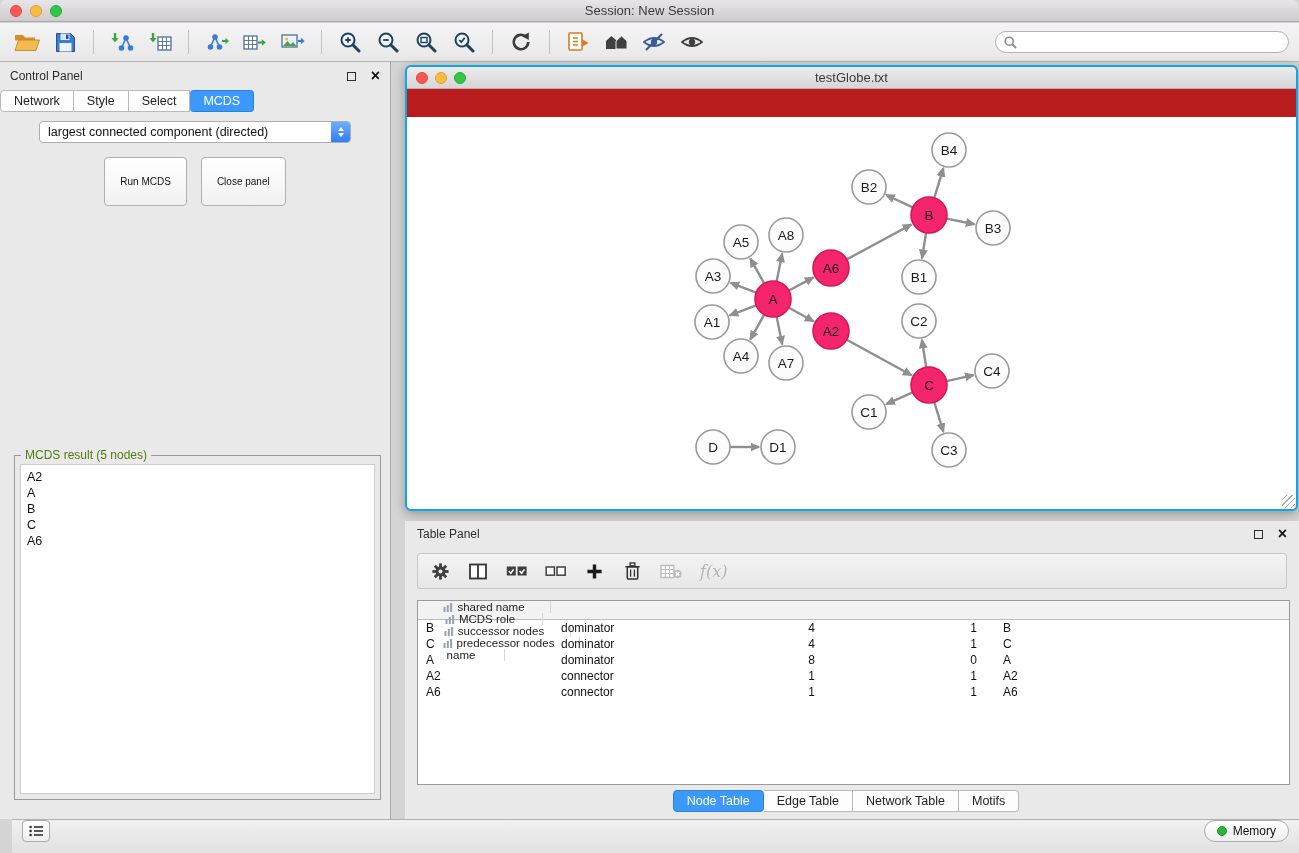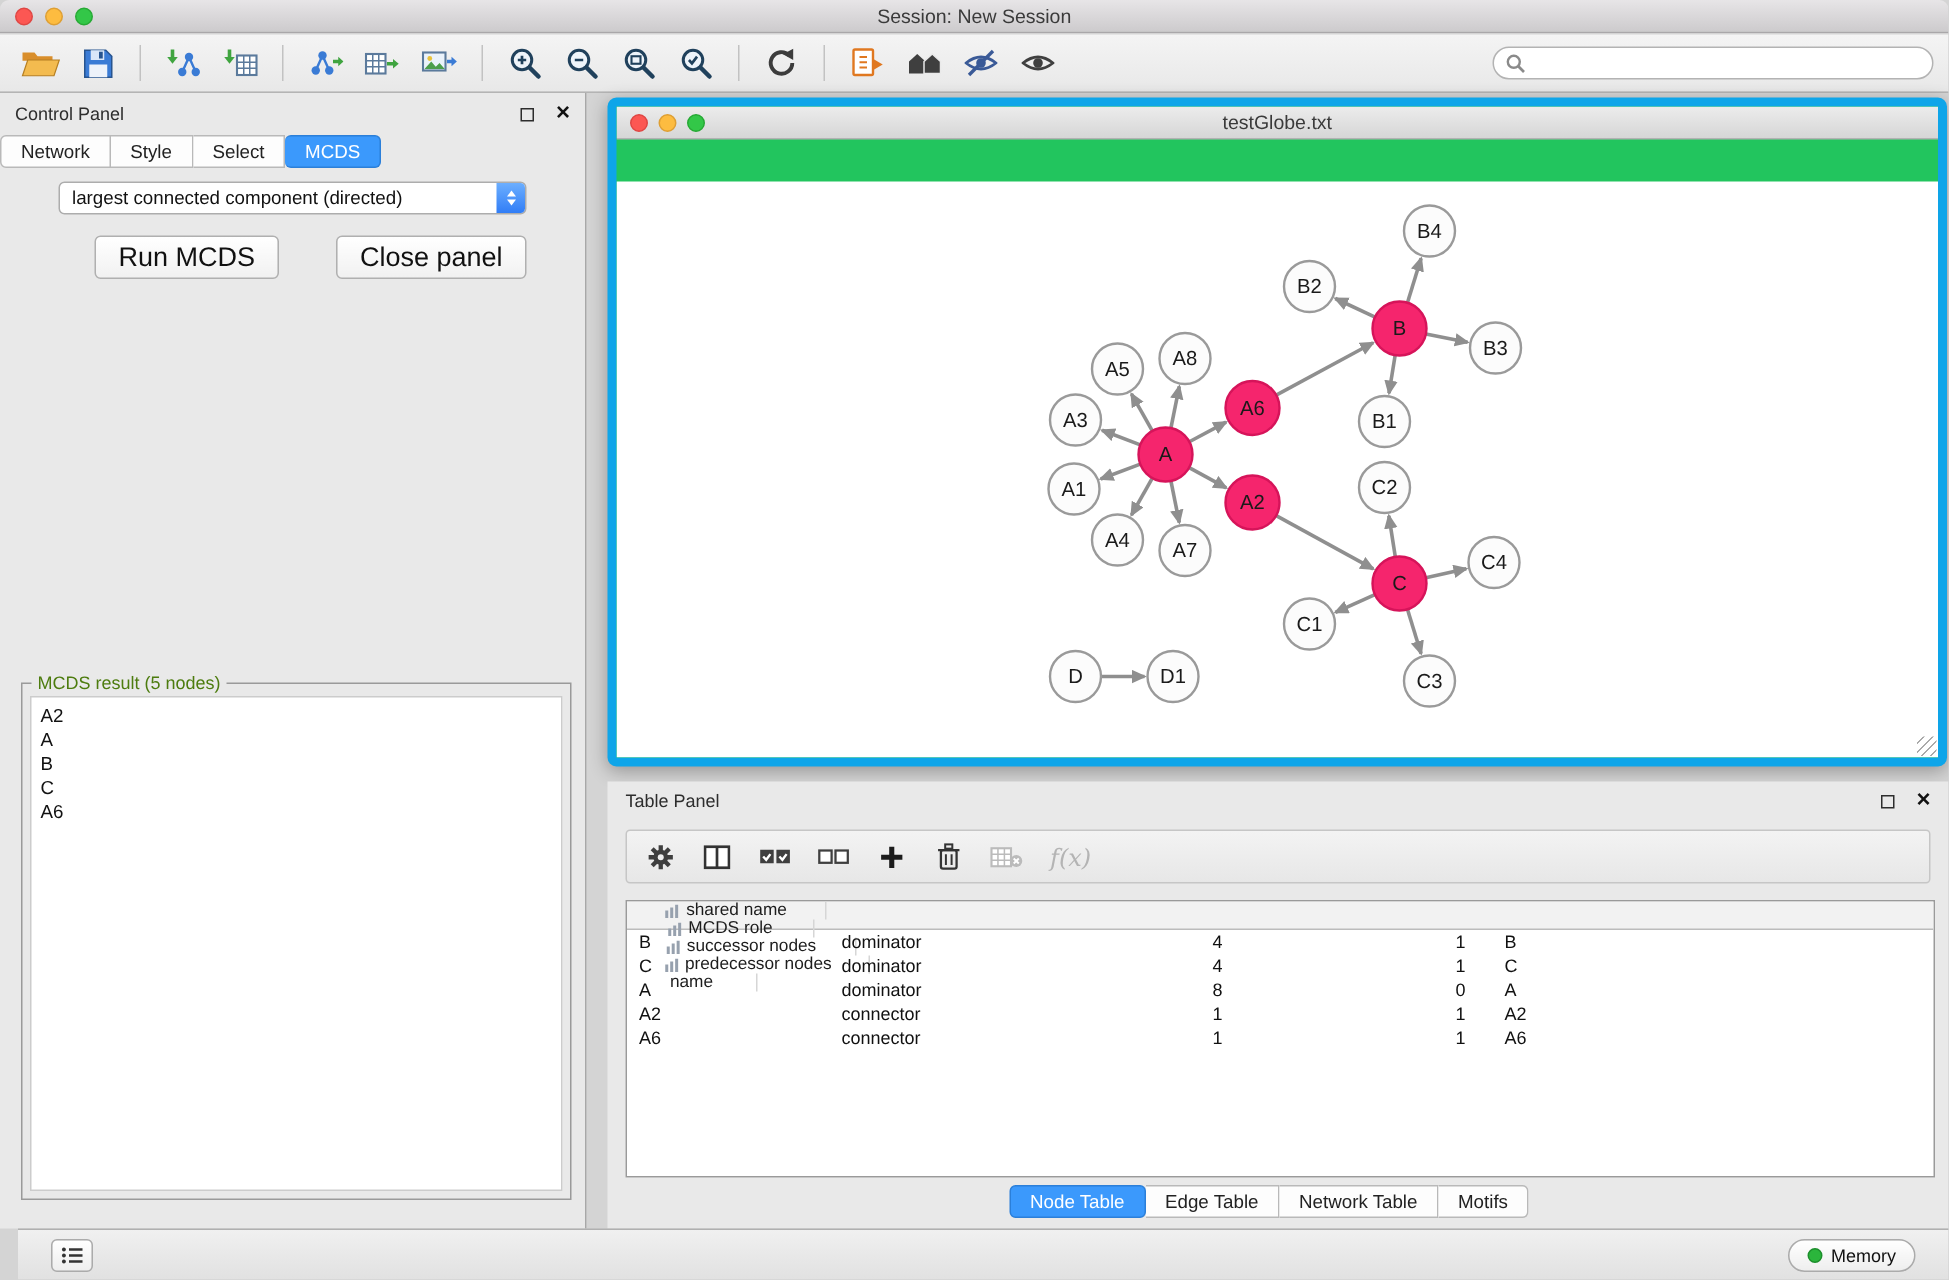--- a/index.html
+++ b/index.html
@@ -38,29 +38,29 @@
   .seg.first{border-left:1px solid #b9b9b9;border-radius:4px 0 0 4px;}
   .seg.last{border-radius:0 4px 4px 0;}
   .seg.active{background:#3B99FC;border-color:#2b7fd9;color:#fff;border-radius:4px;}
   .opt-label{text-align:center;font-size:12.5px;color:#1c1c1c;margin-top:22px;}
   .dropdown{margin:9px auto 0;width:312px;height:22px;background:#fff;border:1px solid #adadad;border-radius:4px;display:flex;align-items:center;overflow:hidden;}
   .dd-value{flex:1;font-size:12.5px;padding-left:8px;color:#111;white-space:nowrap;overflow:hidden;}
   .dd-stepper{width:19px;height:22px;background:linear-gradient(#6FB1FF,#2E7BF6);display:flex;flex-direction:column;align-items:center;justify-content:center;gap:2px;}
   .dd-up{width:0;height:0;border-left:3.5px solid transparent;border-right:3.5px solid transparent;border-bottom:4px solid #fff;}
   .dd-down{width:0;height:0;border-left:3.5px solid transparent;border-right:3.5px solid transparent;border-top:4px solid #fff;}
   .cp-buttons{display:flex;justify-content:center;gap:14px;margin-top:14px;}
-  .btn{font-size:18px;padding:3px 15px;background:linear-gradient(#ffffff,#f1f1f1);border:1px solid #b0b0b0;border-radius:4px;color:#111;margin-left:24px;}
+  .btn{font-size:10px;padding:18px 15px;background:linear-gradient(#ffffff,#f1f1f1);border:1px solid #b0b0b0;border-radius:4px;color:#111;}
   .result-box{position:absolute;left:14px;right:9px;top:393px;bottom:19px;border:1px solid #9a9a9a;}
   .result-legend{position:absolute;top:-8px;left:6px;background:#e9e9e9;padding:0 4px;font-size:12px;color:#4d7c0f;}
   .result-inner{position:absolute;left:5px;right:5px;top:8px;bottom:5px;background:#fff;border:1px solid #cccccc;padding:4px 6px;overflow:auto;}
   .result-item{font-size:12.5px;line-height:16px;color:#111;}
 
   
-  .net-window{position:absolute;left:405px;top:65px;width:893px;height:446px;border:6px solid #0ea5e9;
-    border-radius:6px;box-shadow:0 3px 12px rgba(0,0,0,.30);overflow:hidden;background:#22c55e;}
+  .net-window{position:absolute;left:405px;top:65px;width:893px;height:446px;border:2px solid #0ea5e9;
+    border-radius:6px;box-shadow:0 3px 12px rgba(0,0,0,.30);overflow:hidden;background:#b91c1c;}
   .nw-titlebar{height:22px;background:linear-gradient(#ececec,#d6d6d6);border-bottom:1px solid #b2b2b2;
     display:flex;align-items:center;justify-content:center;position:relative;}
   .nw-traffic{position:absolute;left:9px;top:5px;display:flex;gap:7px;}
   .nw-title{font-size:13px;color:#3a3a3a;}
   .nw-canvas{position:absolute;top:22px;left:0;right:0;bottom:0;background:#fff;margin-top:28px;}
   .nw-canvas svg{font-family:"Liberation Sans",sans-serif;}
   .resize-grip{position:absolute;right:1px;bottom:1px;width:13px;height:13px;
     background:repeating-linear-gradient(135deg,transparent 0 3px,#aaa 3px 4px);}
 
   
@@ -78,21 +78,21 @@
   .trow{display:flex;height:16px;align-items:stretch;}
   .tcell{font-size:12px;color:#111;display:flex;align-items:center;}
   .tcell.c0{padding-left:8px}
   .tcell.c1{padding-left:10px}
   .tcell.c2,.tcell.c3{justify-content:flex-end;padding-right:14px}
   .tcell.c4{padding-left:12px}
   .bottom-tabs{position:absolute;bottom:7px;left:0;right:12px;display:flex;justify-content:center;align-items:flex-end;}
 
   
   .statusbar{position:absolute;left:12px;right:0;bottom:0;height:34px;background:linear-gradient(#f0f0f0,#e1e1e1);
-    border-top:1px solid #b0b0b0;display:flex;align-items:center;padding:0 22px;}
+    border-top:1px solid #b0b0b0;display:flex;align-items:flex-start;padding:0 10px;}
   .list-btn{width:28px;height:22px;border:1px solid #ababab;border-radius:4px;background:linear-gradient(#fff,#eee);
     display:flex;align-items:center;justify-content:center;}
   .memory-btn{margin-left:auto;height:22px;border:1px solid #ababab;border-radius:11px;background:linear-gradient(#fff,#eee);
     display:flex;align-items:center;gap:6px;padding:0 12px;font-size:12px;color:#111;}
   .mem-dot{width:10px;height:10px;border-radius:50%;background:#2BB53C;border:1px solid #1d8f2c;}
 </style>
 </head>
 <body>
 
 <div class="titlebar">

